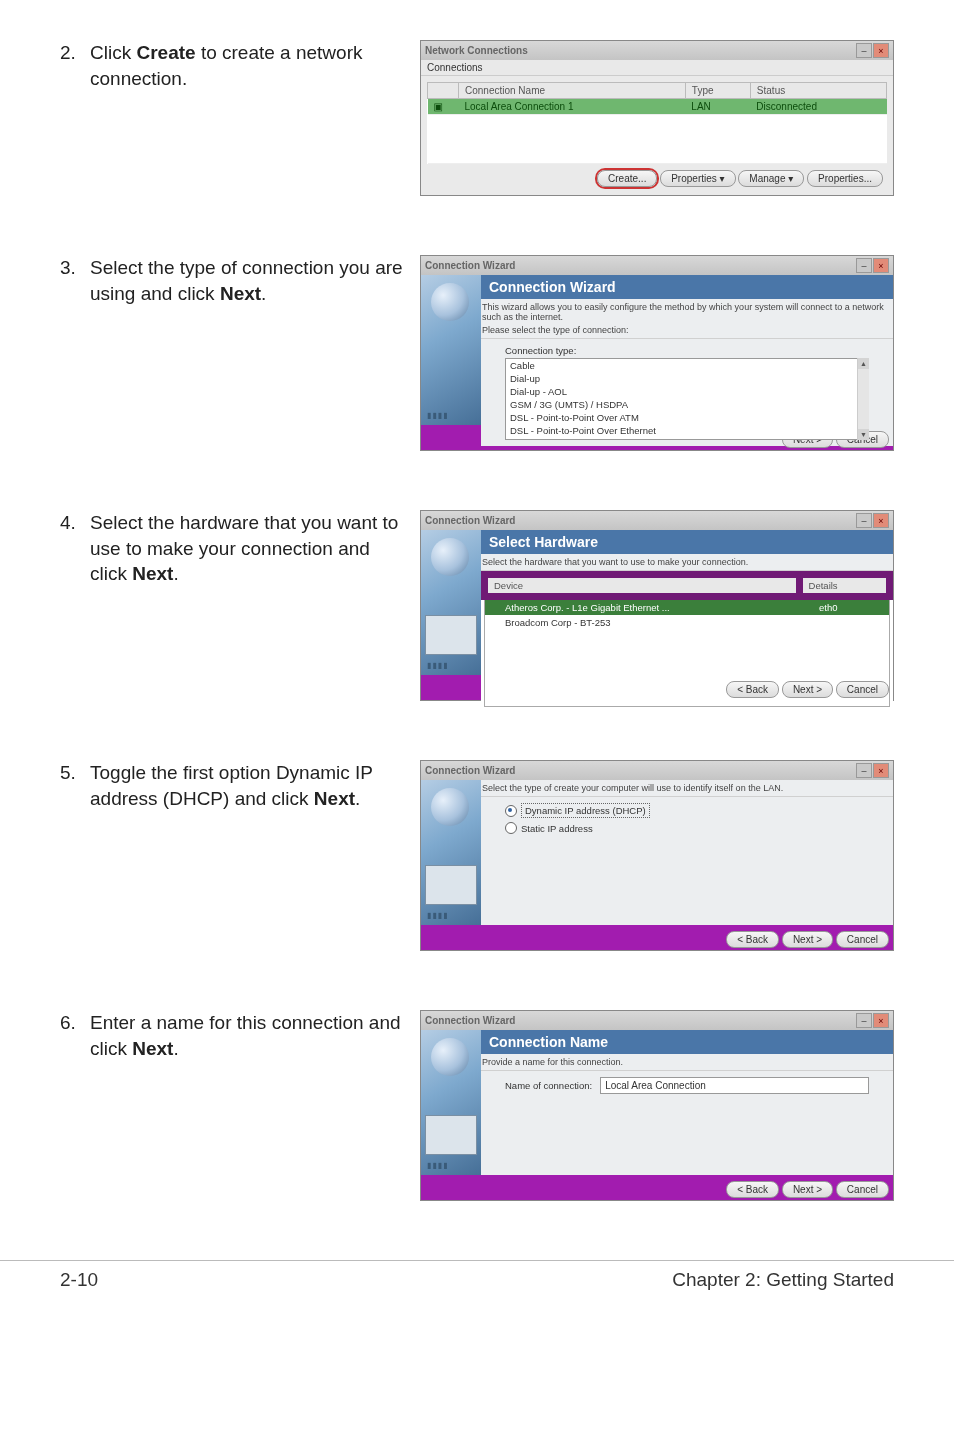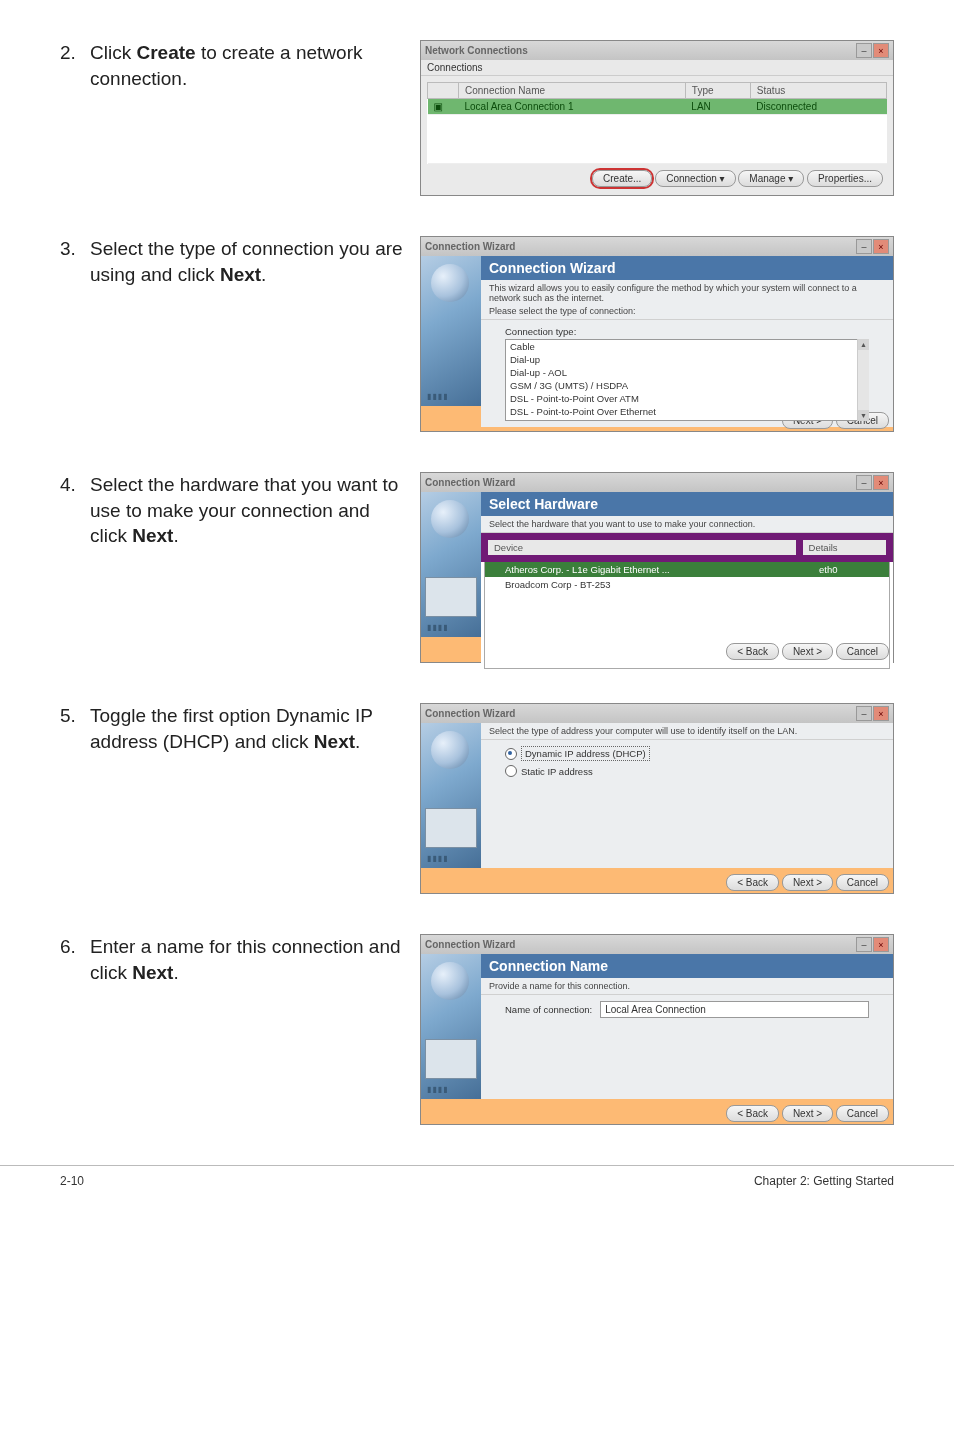--- a/index.html
+++ b/index.html
@@ -30,24 +30,24 @@
   }
   .step-body {
     flex: 1;
   }
   .step-img {
     flex: 1;
     margin-left: 10px;
   }
   .win {
     border: 1px solid #888;
-    background: #fdba74;
+    background: #a21caf;
     font-size: 10px;
     color: #333;
-    margin-bottom: 0;
+    margin-bottom: 19px;
   }
   .win-title {
     background: linear-gradient(to bottom, #d8d8d8, #c4c4c4);
     padding: 2px 4px;
     display: flex;
     justify-content: space-between;
     align-items: center;
   }
   .win-title-text {
     color: #666;
@@ -159,21 +159,21 @@
   }
   .wizard-banner {
     background: #4a76a8;
     color: #fff;
     font-weight: bold;
     font-size: 14px;
     padding: 4px 8px;
   }
   .wizard-sub {
     background: #eceef0;
-    padding: 3px 8px;
+    padding: 3px 1px;
     font-size: 9px;
     color: #444;
     border-bottom: 1px solid #d0d0d0;
   }
   .wizard-content {
     background: #eceef0;
     padding: 6px 24px;
     font-size: 9.5px;
     flex: 1;
   }
@@ -247,21 +247,21 @@
     border: 1px solid #999;
     padding: 2px 4px;
     font-size: 10px;
     flex: 1;
   }
   .footer {
     border-top: 1px solid #bbb;
     padding: 8px 60px 30px 60px;
     display: flex;
     justify-content: space-between;
-    font-size: 12px;
+    font-size: 19px;
     color: #333;
   }
   .scroll-stub {
     position: absolute;
     right: 0; top: 0; bottom: 0;
     width: 11px;
     background: #e5e5e5;
     border-left: 1px solid #ccc;
   }
   .scroll-stub .arr {
@@ -312,21 +312,21 @@
               <td>LAN</td>
               <td>Disconnected</td>
             </tr>
             <tr>
                   <td colspan="4" style="height:44px;background:#fff"></td>
                 </tr>
           </tbody>
             </table>
           <div class="button-row">
             <span class="btn circled">Create...</span>
-            <span class="btn">Connection ▾</span>
+            <span class="btn">Properties ▾</span>
             <span class="btn">Manage ▾</span>
             <span class="btn">Properties...</span>
           </div>
         </div>
       </div>
     </div>
   </div>
 
   <div class="step-row">
     <div class="step-text">
@@ -459,21 +459,21 @@
             <div class="win-btn close">×</div>
           </div>
         </div>
         <div class="wizard-header" style="height:145px">
           <div class="wizard-left">
             <div class="globe"></div>
             <div class="monitor"></div>
             <div class="plug">▮▮▮▮</div>
           </div>
           <div class="wizard-right">
-            <div class="wizard-sub">Select the type of address your computer will use to identify itself on the LAN.</div>
+            <div class="wizard-sub">Select the type of create your computer will use to identify itself on the LAN.</div>
             <div class="wizard-content">
               <div class="radio-row">
                 <span class="radio checked"></span>
                 <span class="dotted-box">Dynamic IP address (DHCP)</span>
               </div>
               <div class="radio-row">
                 <span class="radio"></span>
                 <span>Static IP address</span>
               </div>
             </div>

